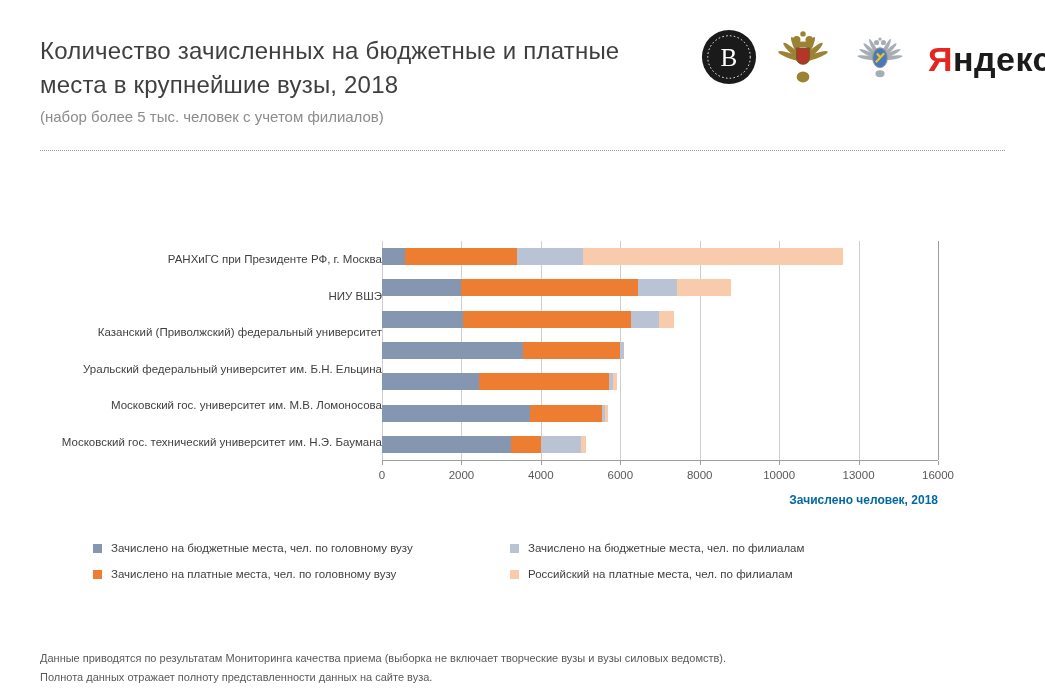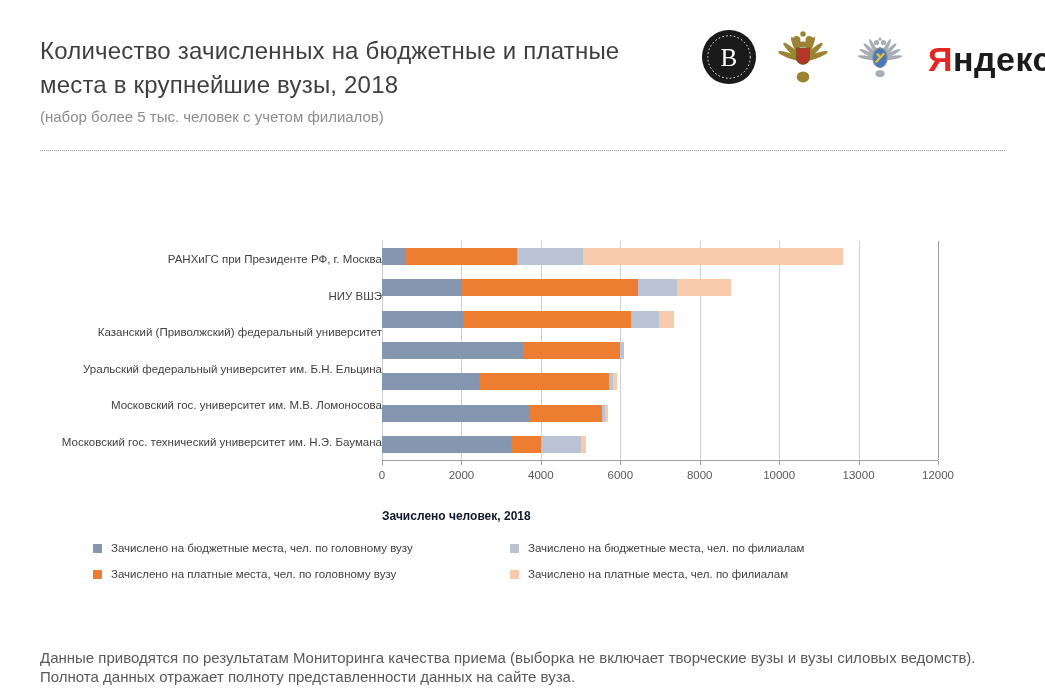--- a/index.html
+++ b/index.html
@@ -52,35 +52,35 @@
   .gridline.last{background:#9e9e9e;}
   .bar-row{position:relative;flex:1;display:flex;align-items:center;}
   .seg{height:17px;}
   .axis-ticks{position:absolute;left:342px;top:219px;width:556px;height:40px;}
   .tick-mark{position:absolute;top:1px;width:1px;height:4px;background:#9e9e9e;}
   .tick-label{
     position:absolute;top:9px;transform:translateX(-50%);
     font-size:11.5px;color:#595959;white-space:nowrap;
   }
   .x-axis-title{
-    position:absolute;left:342px;top:268px;width:556px;text-align:left;
-    font-size:12px;font-weight:700;color:#0f172a;
+    position:absolute;left:342px;top:252px;width:556px;text-align:right;
+    font-size:12px;font-weight:700;color:#0369a1;
   }
   
   .legend{
     position:absolute;left:93px;top:542px;
     display:grid;grid-template-columns:417px auto;row-gap:14px;
   }
   .legend-item{display:flex;align-items:center;gap:9px;}
   .legend-marker{width:9px;height:9px;flex:none;}
   .legend-label{font-size:11.5px;color:#3f3f3f;}
   
   .footer{
     position:absolute;left:40px;top:649px;
-    font-size:15px;color:#595959;line-height:18.5px;
+    font-size:11px;color:#595959;line-height:18.5px;
   }
 </style>
 </head>
 <body>
 
 <div class="title">Количество зачисленных на бюджетные и платные
 места в крупнейшие вузы, 2018</div>
 <div class="subtitle">(набор более 5 тыс. человек с учетом филиалов)</div>
 <div class="divider"></div>
 
@@ -206,40 +206,40 @@
       <span class="tick-label" style="left: 28.5714%;">4000</span>
       <div class="tick-mark" style="left: 42.8571%;"></div>
       <span class="tick-label" style="left: 42.8571%;">6000</span>
       <div class="tick-mark" style="left: 57.1429%;"></div>
       <span class="tick-label" style="left: 57.1429%;">8000</span>
       <div class="tick-mark" style="left: 71.4286%;"></div>
       <span class="tick-label" style="left: 71.4286%;">10000</span>
       <div class="tick-mark" style="left: 85.7143%;"></div>
       <span class="tick-label" style="left: 85.7143%;">13000</span>
       <div class="tick-mark" style="left: 100%;"></div>
-      <span class="tick-label" style="left: 100%;">12000</span>
+      <span class="tick-label" style="left: 100%;">16000</span>
     </div>
   <div class="x-axis-title">Зачислено человек, 2018</div>
 </div>
 
 <div class="legend" id="legend">
     <div class="legend-item">
       <span class="legend-marker" style="background: rgb(132, 150, 176);"></span>
       <span class="legend-label">Зачислено на бюджетные места, чел. по головному вузу</span>
     </div>
     <div class="legend-item">
       <span class="legend-marker" style="background: rgb(185, 195, 211);"></span>
       <span class="legend-label">Зачислено на бюджетные места, чел. по филиалам</span>
     </div>
     <div class="legend-item">
       <span class="legend-marker" style="background: rgb(237, 125, 49);"></span>
       <span class="legend-label">Зачислено на платные места, чел. по головному вузу</span>
     </div>
     <div class="legend-item">
       <span class="legend-marker" style="background: rgb(248, 203, 173);"></span>
-      <span class="legend-label">Зачислено на платные места, чел. по филиалам</span>
+      <span class="legend-label">Российский на платные места, чел. по филиалам</span>
     </div>
   </div>
 
 <div class="footer">
   <div>Данные приводятся по результатам Мониторинга качества приема (выборка не включает творческие вузы и вузы силовых ведомств).</div>
   <div>Полнота данных отражает полноту представленности данных на сайте вуза.</div>
 </div>
 
 </body></html>

